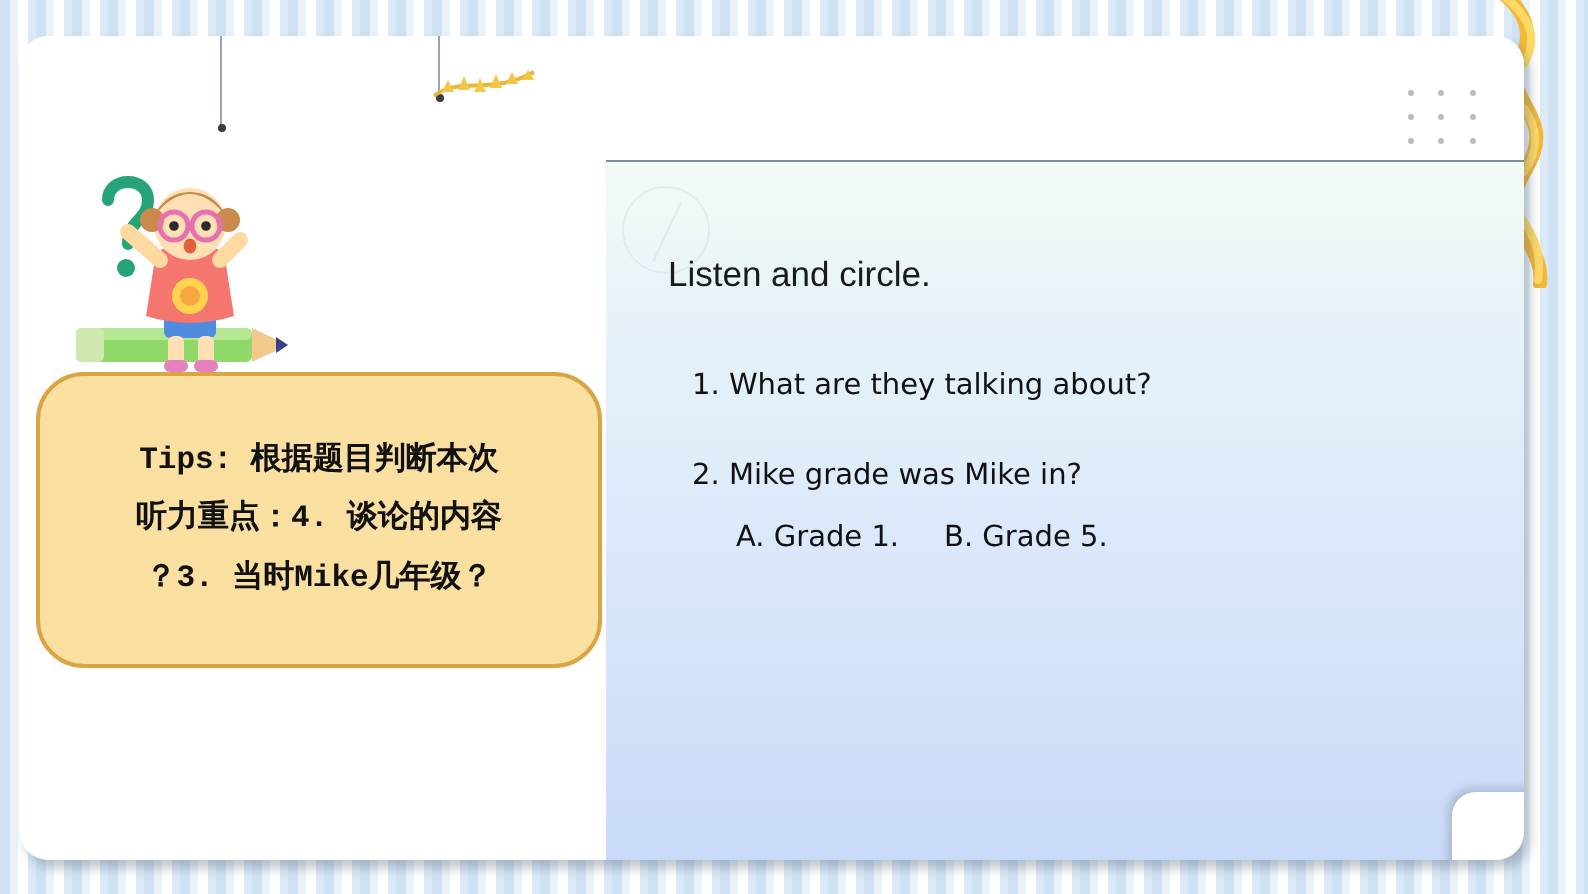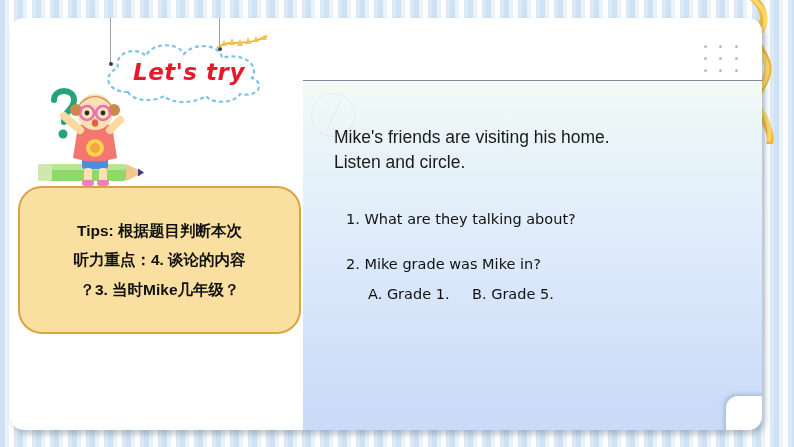--- a/index.html
+++ b/index.html
@@ -117,21 +117,21 @@
     border: 2px solid #d9a441;
     border-radius: 24px;
     z-index: 5;
     display: flex;
     flex-direction: column;
     align-items: center;
     justify-content: center;
     padding: 4px 6px;
   }
   .tips p {
-    font-family: Liberation Sans, sans-serif;
+    font-family: Liberation Mono, monospace;
     font-weight: bold;
     font-size: 15.5px;
     color: #111;
     line-height: 1.0;
     text-align: center;
     margin: 7px 0;
     white-space: nowrap;
   }
 
   
@@ -231,28 +231,20 @@
       <i></i>
       <i></i>
       <i></i>
       <i></i>
       <i></i>
   </div>
 
   <div class="string s1"></div>
   <div class="string s2"></div>
 
-  <div class="cloud-wrap">
-    <svg width="174" height="62" viewBox="0 0 174 62">
-      <path d="M30 50 C 8 50, 4 32, 20 26 C 16 10, 38 4, 48 14 C 54 0, 80 0, 86 12
-               C 96 0, 122 2, 124 16 C 144 10, 162 22, 154 36 C 168 42, 160 56, 142 52
-               C 136 62, 114 62, 108 54 C 96 62, 74 62, 66 54 C 56 60, 36 60, 30 50 Z" fill="#ffffff" stroke="#7fc4e8" stroke-width="2.2" stroke-dasharray="4 3"></path>
-    </svg>
-    <div class="cloud-title">Let's try</div>
-  </div>
   <div class="pin" style="left:99px; top:44px;"></div>
   <div class="pin" style="left:208px; top:29px;"></div>
 
   <svg class="sparkle" viewBox="0 0 56 18">
     <path d="M2 14 C 14 4, 30 14, 52 2" fill="none" stroke="#e8b43a" stroke-width="2"></path>
     <g fill="#f3c64a">
       <path d="M6 12 l3 -6 l3 6 z"></path>
         <path d="M14 11 l3 -7 l3 7 z"></path>
       <path d="M22 12 l3 -7 l3 7 z"></path>
         <path d="M30 10 l3 -7 l3 7 z"></path>
@@ -306,21 +298,20 @@
   <div class="tips">
     <p>Tips: 根据题目判断本次</p>
     <p>听力重点：4. 谈论的内容</p>
     <p>？3. 当时Mike几年级？</p>
   </div>
 
   <div class="panel">
     <div class="watermark"></div>
     <div class="panel-body">
       <div class="intro">
-        <div>Mike's friends are visiting his home.</div>
         <div>Listen and circle.</div>
       </div>
 
       <div class="q-block q1">
         <div class="question">
           <span>1.</span>
           <span>What are they talking about?</span>
         </div>
       </div>
 

